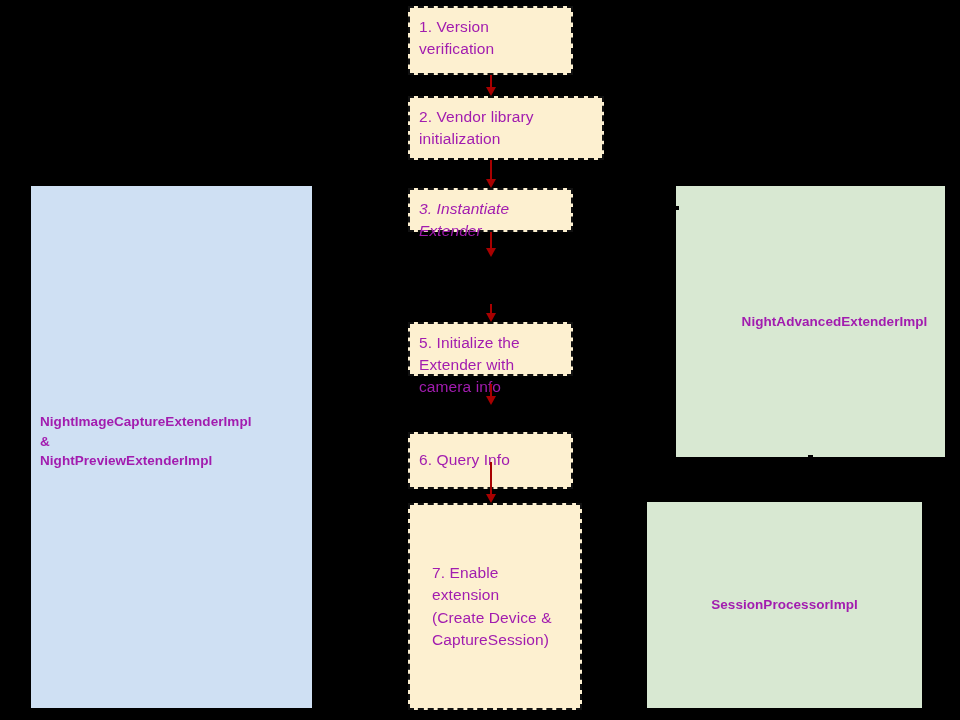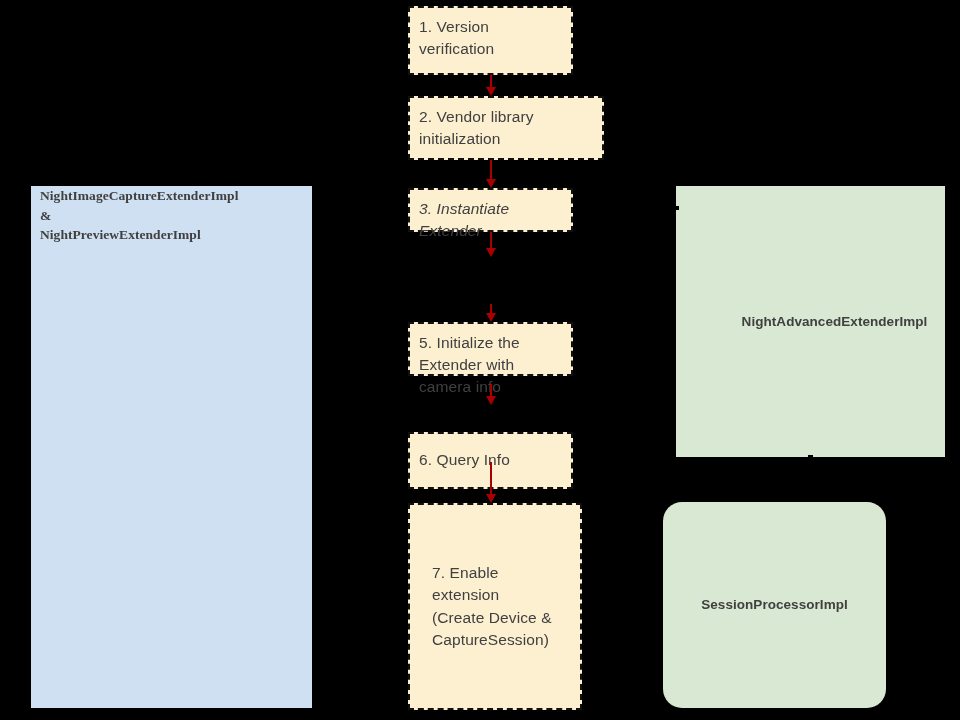--- a/index.html
+++ b/index.html
@@ -13,21 +13,21 @@
     height: 720px;
     background: #000000;
     overflow: hidden;
     font-family: "Liberation Sans", sans-serif;
   }
 
   
   .box {
     position: absolute;
     box-sizing: border-box;
-    color: #404040;
+    color: #a21caf;
   }
 
   .flow-box {
     background: #fdf0d0;
     border: 2px dashed #111111;
     font-size: 15.5px;
     line-height: 1.43;
     padding: 8px 9px 8px 9px;
     display: flex;
     align-items: flex-start;
@@ -38,23 +38,23 @@
   .flow-box.vcenter { align-items: center; }
 
   .side-box-blue {
     background: #cfe0f3;
     font-weight: bold;
     font-size: 13.5px;
     line-height: 1.45;
     white-space: pre-line;
     padding: 0 0 11px 9px;
     display: flex;
+    align-items: center;
     justify-content: flex-start;
     letter-spacing: 0.05px;
-    font-family: Liberation Serif, serif;
   }
 
   .side-box-green {
     background: #d8e8d2;
     font-weight: bold;
     font-size: 13.5px;
     line-height: 1.45;
     display: flex;
     align-items: center;
     justify-content: center;
@@ -163,20 +163,20 @@
 
   <div class="arrow" style="left:486px; top:462px; width:10px; height:41px;">
     <div class="shaft" style="height:33px;"></div>
     <div class="head"></div>
   </div>
 
   <div class="box side-box-green" style="left:676px; top:186px; width:269px; height:271px;padding-left:48px;">
     <span>NightAdvancedExtenderImpl</span>
   </div>
 
-  <div class="box side-box-green" style="left:663px; top:502px; width:223px; height:206px;border-radius:19px;">
+  <div class="box side-box-green" style="left:647px; top:502px; width:275px; height:206px;">
     <span>SessionProcessorImpl</span>
   </div>
 
   <div class="stub" style="left:676px; top:206px; width:3px; height:4px;"></div>
   <div class="stub" style="left:808px; top:455px; width:5px; height:3px;"></div>
 
 </div>
 
 </body></html>

